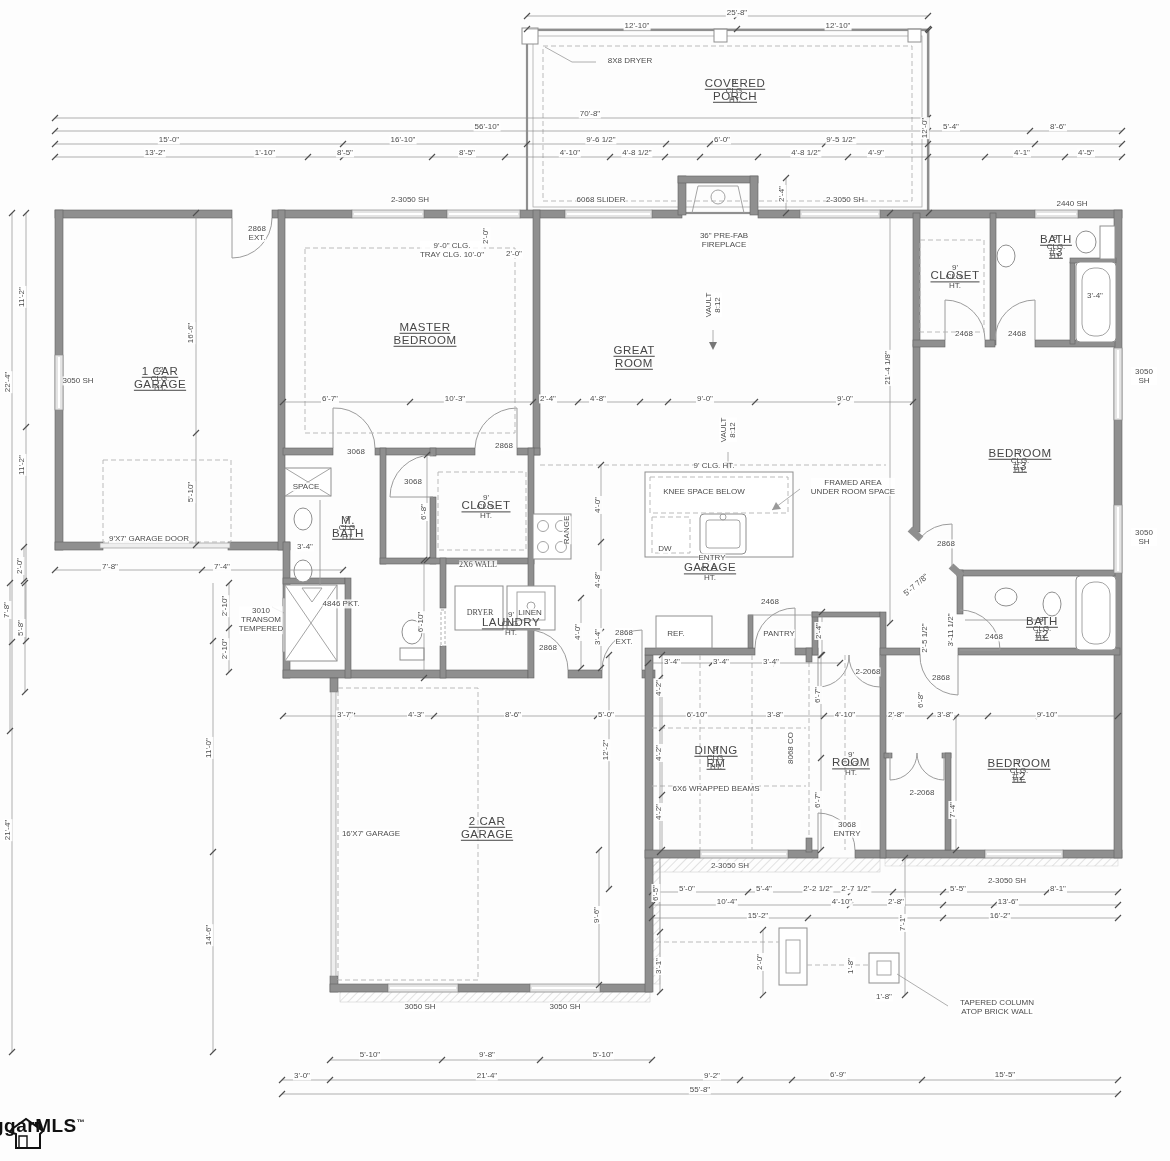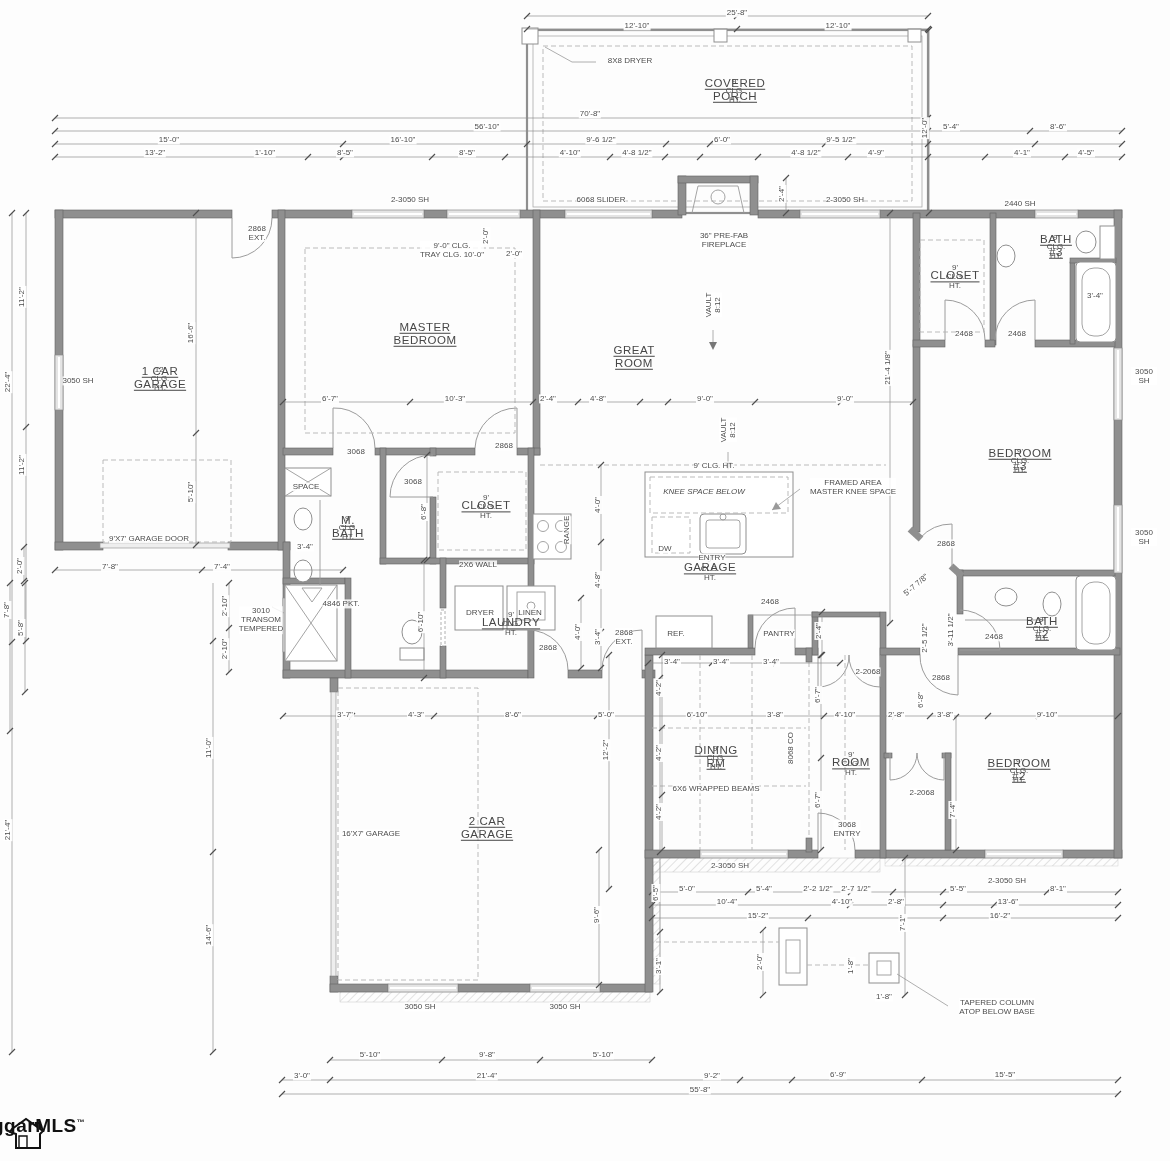--- a/index.html
+++ b/index.html
@@ -280,46 +280,46 @@
       <div class="room" style="left: 716px; top: 757px;"><div class="rt">DINING RM</div><div class="rs">9' CLG. HT.</div></div>
       <div class="room" style="left: 851px; top: 763px;"><div class="rt">ROOM</div><div class="rs">9' CLG. HT.</div></div>
       <div class="room" style="left: 1042px; top: 628px;"><div class="rt">BATH #2</div><div class="rs">9' CLG. HT.</div></div>
       <div class="room" style="left: 1019px; top: 770px;"><div class="rt">BEDROOM #2</div><div class="rs">9' CLG. HT.</div></div>
       <div class="room" style="left: 487px; top: 828px;"><div class="rt">2 CAR
 GARAGE</div></div>
       <div class="note" style="left: 630px; top: 61px;">8X8 DRYER</div>
       <div class="note" style="left: 601px; top: 200px;">6068 SLIDER</div>
       <div class="note" style="left: 410px; top: 200px;">2-3050 SH</div>
       <div class="note" style="left: 845px; top: 200px;">2-3050 SH</div>
-      <div class="note" style="left: 1020px; top: 204px;">2440 SH</div>
+      <div class="note" style="left: 1072px; top: 204px;">2440 SH</div>
       <div class="note" style="left: 724px; top: 240px;">36" PRE-FAB
 FIREPLACE</div>
       <div class="note" style="left: 257px; top: 233px;">2868
 EXT.</div>
       <div class="note" style="left: 452px; top: 250px;">9'-0" CLG.
 TRAY CLG. 10'-0"</div>
       <div class="note" style="left: 78px; top: 381px;">3050 SH</div>
       <div class="note" style="left: 713px; top: 305px; transform: translate(-50%, -50%) rotate(-90deg);">VAULT
 8:12</div>
       <div class="note" style="left: 728px; top: 430px; transform: translate(-50%, -50%) rotate(-90deg);">VAULT
 8:12</div>
       <div class="note" style="left: 714px; top: 466px;">9' CLG. HT.</div>
-      <div class="note" style="left: 704px; top: 492px; font-style: italic;">KNEE SPACE BELOW</div>
+      <div class="note" style="left: 704px; top: 492px;">KNEE SPACE BELOW</div>
       <div class="note" style="left: 853px; top: 487px;">FRAMED AREA
-MASTER KNEE SPACE</div>
+UNDER ROOM SPACE</div>
       <div class="note" style="left: 665px; top: 549px;">DW</div>
       <div class="note" style="left: 712px; top: 558px;">ENTRY</div>
       <div class="note" style="left: 567px; top: 530px; transform: translate(-50%, -50%) rotate(-90deg);">RANGE</div>
-      <div class="note" style="left: 478px; top: 565px;">2X6 WALL</div>
+      <div class="note" style="left: 478px; top: 565px; font-family: Liberation Serif, serif;">2X6 WALL</div>
       <div class="note" style="left: 306px; top: 487px;">SPACE</div>
       <div class="note" style="left: 356px; top: 452px;">3068</div>
       <div class="note" style="left: 413px; top: 482px;">3068</div>
       <div class="note" style="left: 504px; top: 446px;">2868</div>
       <div class="note" style="left: 341px; top: 604px;">4846 PKT.</div>
-      <div class="note" style="left: 480px; top: 613px;">DRYER</div>
+      <div class="note" style="left: 480px; top: 613px; font-family: Liberation Serif, serif;">DRYER</div>
       <div class="note" style="left: 530px; top: 613px;">LINEN</div>
       <div class="note" style="left: 548px; top: 648px;">2868</div>
       <div class="note" style="left: 624px; top: 637px;">2868
 EXT.</div>
       <div class="note" style="left: 676px; top: 634px;">REF.</div>
       <div class="note" style="left: 779px; top: 634px;">PANTRY</div>
       <div class="note" style="left: 770px; top: 602px;">2468</div>
       <div class="note" style="left: 964px; top: 334px;">2468</div>
       <div class="note" style="left: 1017px; top: 334px;">2468</div>
       <div class="note" style="left: 994px; top: 637px;">2468</div>
@@ -330,21 +330,21 @@
       <div class="note" style="left: 791px; top: 748px; transform: translate(-50%, -50%) rotate(-90deg);">8068 CO</div>
       <div class="note" style="left: 716px; top: 789px;">6X6 WRAPPED BEAMS</div>
       <div class="note" style="left: 847px; top: 829px;">3068
 ENTRY</div>
       <div class="note" style="left: 261px; top: 620px;">3010
 TRANSOM
 TEMPERED</div>
       <div class="note" style="left: 371px; top: 834px;">16'X7' GARAGE</div>
       <div class="note" style="left: 149px; top: 539px;">9'X7' GARAGE DOOR</div>
       <div class="note" style="left: 997px; top: 1007px;">TAPERED COLUMN
-ATOP BELOW BASE</div>
+ATOP BRICK WALL</div>
       <div class="note" style="left: 1144px; top: 376px;">3050 SH</div>
       <div class="note" style="left: 1144px; top: 537px;">3050 SH</div>
       <div class="note" style="left: 420px; top: 1007px;">3050 SH</div>
       <div class="note" style="left: 565px; top: 1007px;">3050 SH</div>
       <div class="note" style="left: 730px; top: 866px;">2-3050 SH</div>
       <div class="note" style="left: 1007px; top: 881px;">2-3050 SH</div>
       <div class="dim" style="left: 737px; top: 13px;">25'-8"</div>
       <div class="dim" style="left: 637px; top: 26px;">12'-10"</div>
       <div class="dim" style="left: 838px; top: 26px;">12'-10"</div>
       <div class="dim" style="left: 590px; top: 114px;">70'-8"</div>

